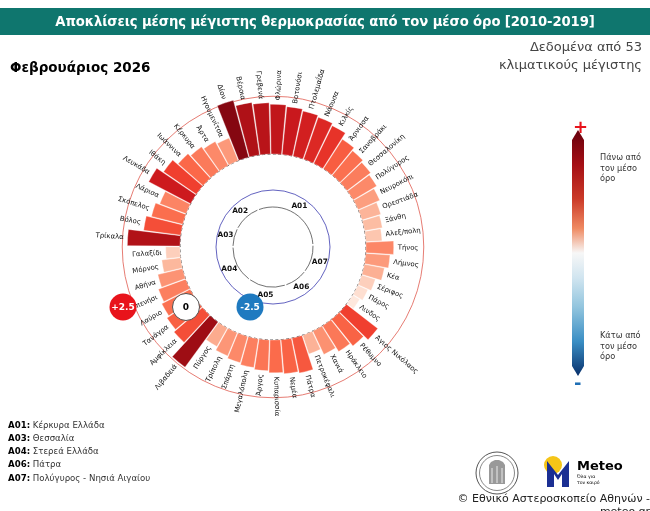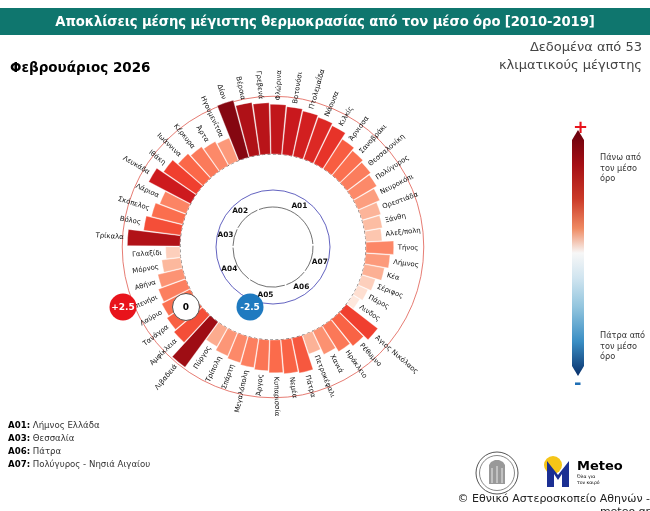--- a/index.html
+++ b/index.html
@@ -212,22 +212,23 @@
         </g>
         <g>
           <circle cx="250" cy="247" r="13.5" fill="#1f7ac0" stroke="none" stroke-width="0.9"></circle>
           <text x="250" y="247" class="marker-txt" fill="#ffffff" text-anchor="middle" dominant-baseline="central">-2.5</text>
         </g>
       </g>
   </svg>
 </div>
 
 <div id="legend">
-  <div><span class="code">A01</span><span class="code">:</span> <span class="nm">Λήμνος Ελλάδα</span></div>
+  <div><span class="code">A01</span><span class="code">:</span> <span class="nm">Κέρκυρα Ελλάδα</span></div>
   <div><span class="code">A03</span><span class="code">:</span> <span class="nm">Θεσσαλία</span></div>
+  <div><span class="code">A04</span><span class="code">:</span> <span class="nm">Στερεά Ελλάδα</span></div>
   <div><span class="code">A06</span><span class="code">:</span> <span class="nm">Πάτρα</span></div>
   <div><span class="code">A07</span><span class="code">:</span> <span class="nm">Πολύγυρος - Νησιά Αιγαίου</span></div>
 </div>
 
 <div id="cb-plus">+</div>
 <div id="cb-minus">-</div>
 
 <svg id="cbar" width="83" height="270" viewBox="0 0 83 270">
   <defs>
     <linearGradient id="cbgrad" x1="0" y1="0" x2="0" y2="1">
@@ -244,21 +245,21 @@
   </defs>
   <polygon points="11,12 17,22 17,248 11,258 5,248 5,22" fill="url(#cbgrad)"></polygon>
 </svg>
 
 <div class="cb-txt" id="cb-top-txt">
   <div>Πάνω από</div>
   <div>τον μέσο</div>
   <div>όρο</div>
 </div>
 <div class="cb-txt" id="cb-bot-txt">
-  <div>Πάτρα από</div>
+  <div>Κάτω από</div>
   <div>τον μέσο</div>
   <div>όρο</div>
 </div>
 
 <svg id="footer-logos" width="195" height="68" viewBox="0 0 195 68">
   <g>
     <circle cx="42" cy="30" r="21" fill="none" stroke="#555" stroke-width="1"></circle>
     <circle cx="42" cy="30" r="17.5" fill="none" stroke="#555" stroke-width="0.7"></circle>
     <path d="M34 41 L34 22 L36 19 L40 17 L44 17 L48 19 L50 22 L50 41 Z" fill="#777" opacity="0.75"></path>
     <path d="M37 40 L37 25 M42 40 L42 23 M47 40 L47 25" stroke="#fff" stroke-width="0.8"></path>

